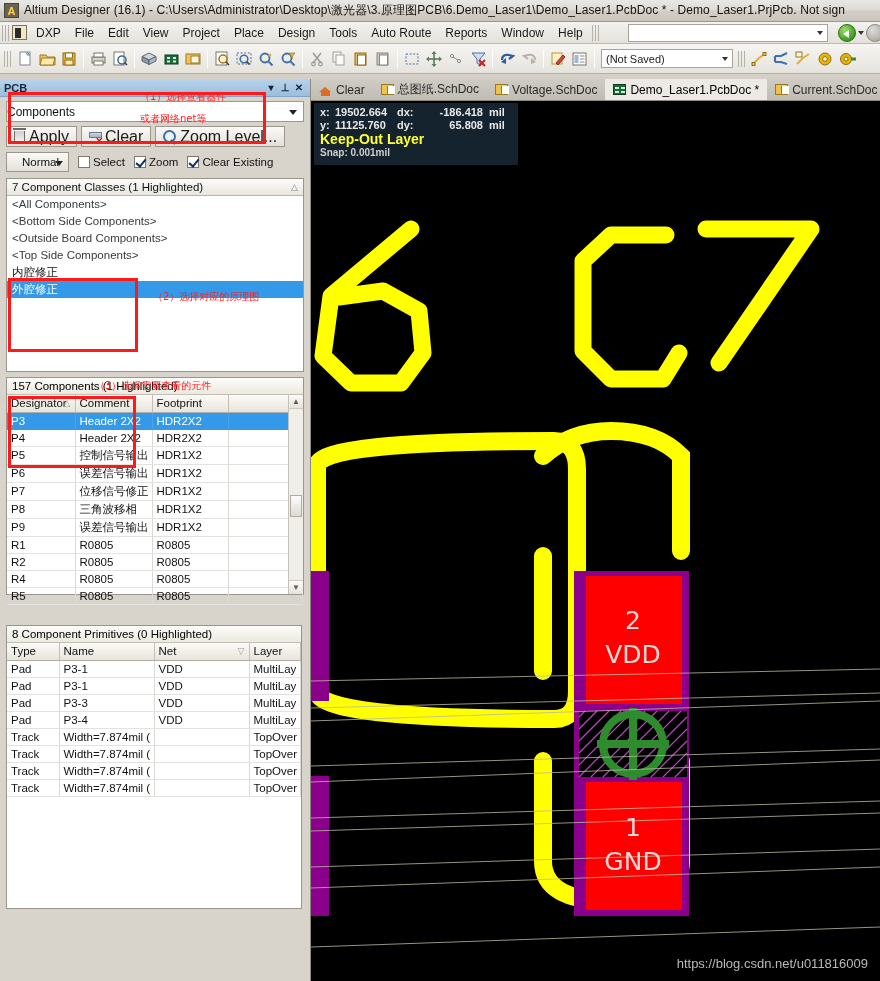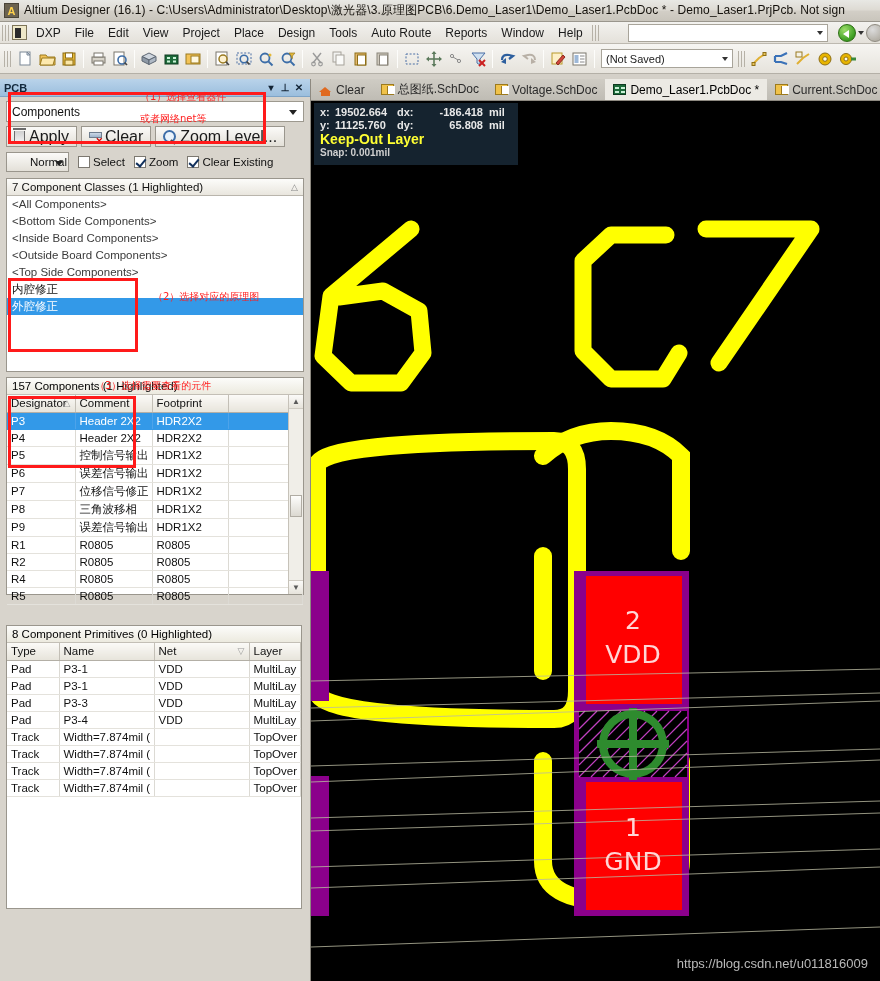--- a/index.html
+++ b/index.html
@@ -103,21 +103,21 @@
     border-bottom: 1px solid #7fa4c6;
     display: flex; align-items: center; padding: 0 4px;
     font-weight: bold; font-size: 11px; color: #13293d;
   }
   .panel-head .spacer { flex: 1; }
   .ph-btn { width: 14px; text-align: center; font-size: 10px; color: #123; cursor: default; }
 
   .panel-body { padding: 4px 6px 0 6px; }
   .obj-combo {
     height: 21px; background: #fff; border: 1px solid #9d998f;
-    display: flex; align-items: center; padding-left: 5px;
+    display: flex; align-items: center; 
     font-size: 12px; color: #111; position: relative; margin-bottom: 4px;
   }
   .obj-combo .caret { position: absolute; right: 6px; top: 8px;
     border-left: 4px solid transparent; border-right: 4px solid transparent; border-top: 5px solid #222; }
 
   .btnrow { display: flex; gap: 4px; margin-bottom: 5px; }
   .btn {
     height: 21px; border: 1px solid #9a968d; background: linear-gradient(to bottom,#fbfaf8,#e3e0d8);
     display: flex; align-items: center; gap: 4px; padding: 0 7px;
     font-size: 16px; color: #1a1a1a;
@@ -131,21 +131,21 @@
   .ic-clear::after { content:"✕"; position:absolute; right:-2px; bottom:-3px; font-size:9px; color:#c00; font-weight:bold; }
   .ic-mag { width: 13px; height: 13px; position: relative; }
   .ic-mag::before { content:""; position:absolute; left:0; top:0; width:9px; height:9px;
      border: 2px solid #3d6ea8; border-radius: 50%; background:#eaf3fb; }
   .ic-mag::after { content:""; position:absolute; right:0; bottom:0; width:6px; height:2px;
      background:#4b4b4b; transform: rotate(45deg); }
 
   .optrow { display: flex; align-items: center; gap: 9px; margin-bottom: 6px; }
   .mini-combo {
     width: 63px; height: 20px; background: linear-gradient(to bottom,#fbfaf8,#e3e0d8);
-    border: 1px solid #9a968d; display: flex; align-items: center; padding-left: 23px;
+    border: 1px solid #9a968d; display: flex; align-items: center; padding-left: 15px;
     font-size: 11.5px; position: relative; color: #111;
   }
   .mini-combo .caret { position: absolute; right: 5px; top: 8px;
     border-left: 4px solid transparent; border-right: 4px solid transparent; border-top: 5px solid #222; }
   .cb { display: flex; align-items: center; gap: 3px; font-size: 11.5px; color: #111; }
   .box { width: 12px; height: 12px; background: #fff; border: 1px solid #7c7870; position: relative; flex: 0 0 12px; }
   .box.on::after { content:""; position:absolute; left:3px; top:0px; width:4px; height:8px;
      border: solid #11305c; border-width: 0 2px 2px 0; transform: rotate(40deg); }
 
   
@@ -548,21 +548,20 @@
         </label>
       </div>
 
       <div class="listbox" style="height:194px;">
         <div class="lb-header">
           <span>7 Component Classes (1 Highlighted)</span>
           <span class="sortmark">△</span>
         </div>
         <div class="lb-row">&lt;All Components&gt;</div>
         <div class="lb-row">&lt;Bottom Side Components&gt;</div>
-        <div class="lb-row">&lt;Inside Board Components&gt;</div>
         <div class="lb-row">&lt;Outside Board Components&gt;</div>
         <div class="lb-row">&lt;Top Side Components&gt;</div>
         <div class="lb-row cn">内腔修正</div>
         <div class="lb-row sel">外腔修正</div>
       </div>
 
       <div class="grid" style="margin-top:5px;height:218px;">
         <div class="grid-title">157 Components (1 Highlighted)</div>
         <table class="g">
           <colgroup>

